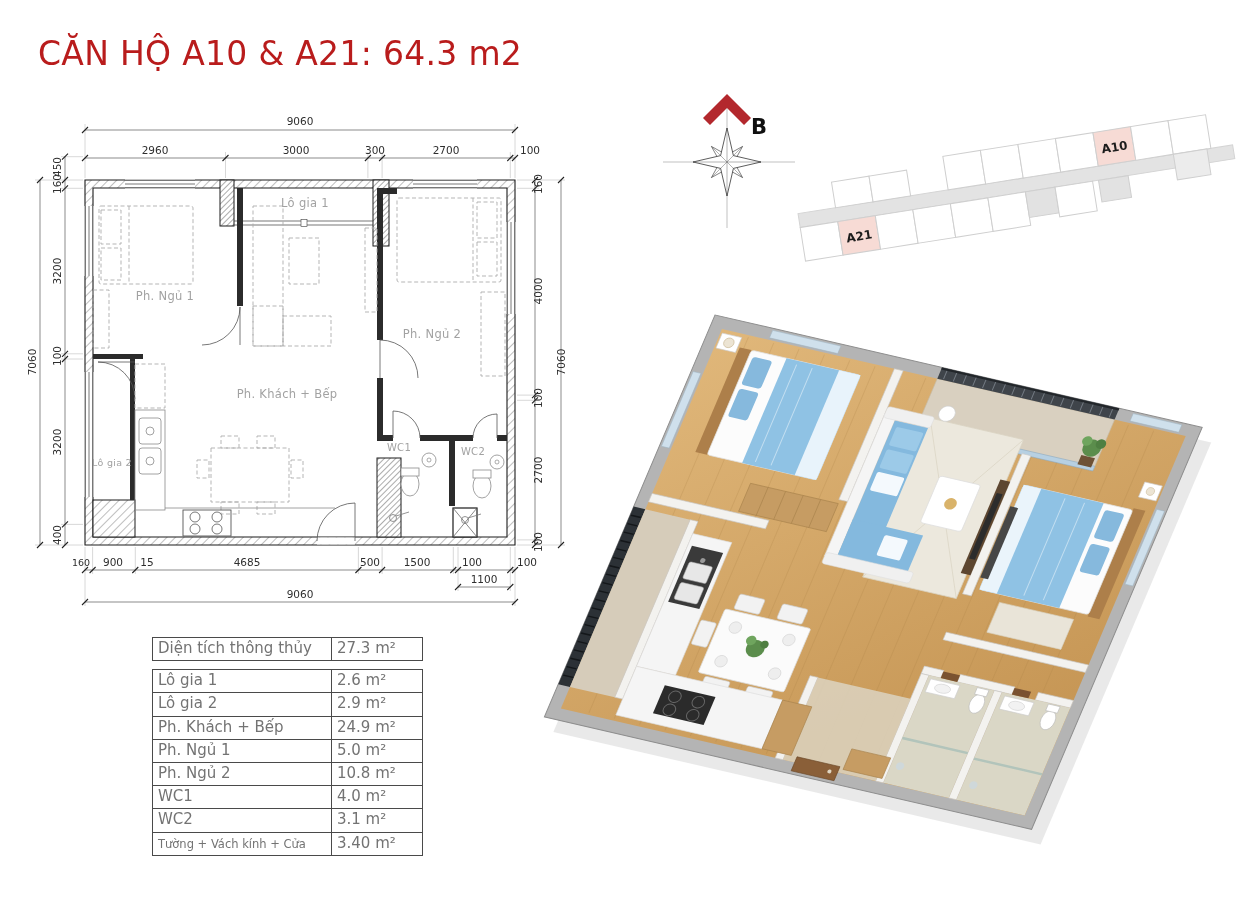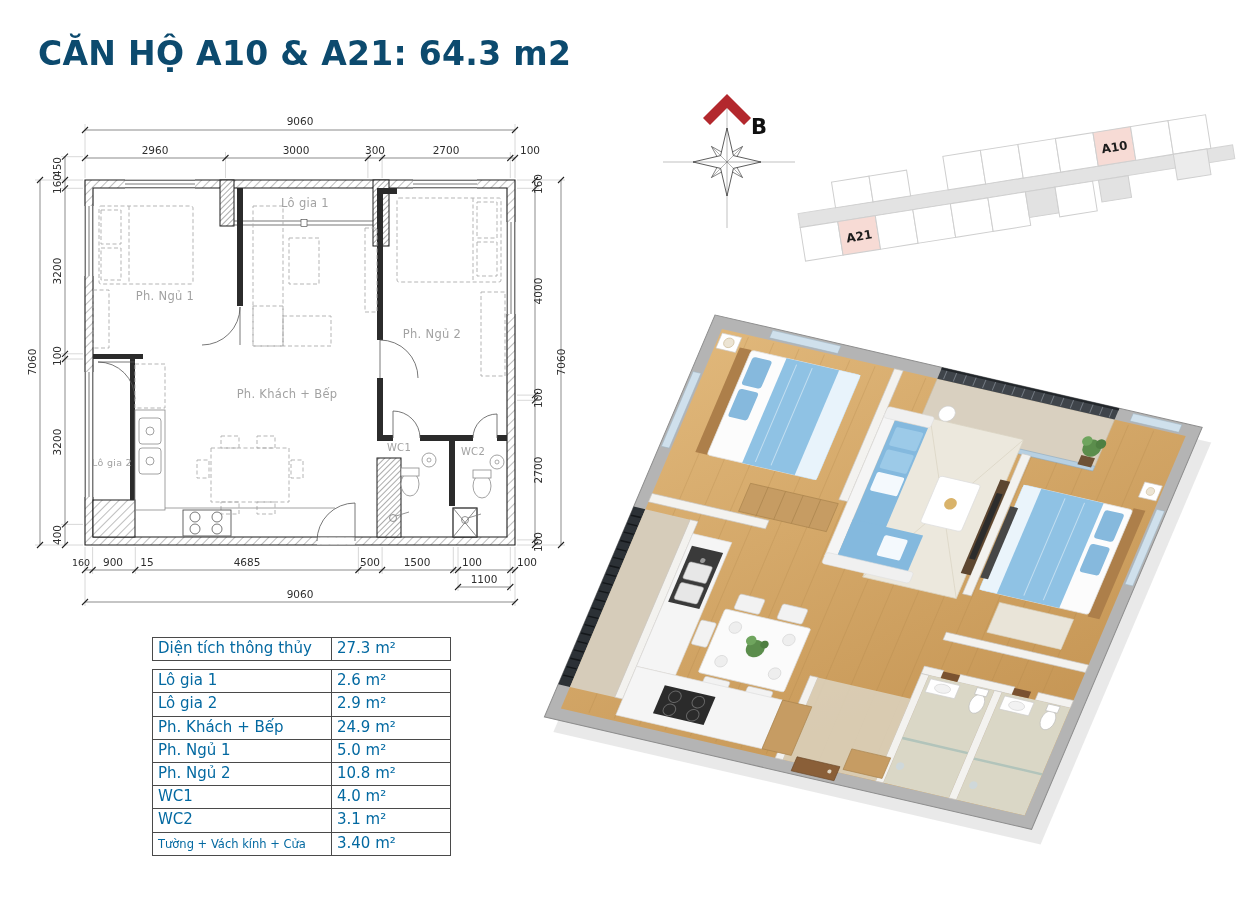--- a/index.html
+++ b/index.html
@@ -1,42 +1,42 @@
 <!DOCTYPE html>
 <html><head>
 <meta charset="utf-8">
 <style>
   html,body{margin:0;padding:0}
   body{
     width:1239px;height:919px;position:relative;background:#ffffff;
     font-family:"DejaVu Sans","Liberation Sans",sans-serif;overflow:hidden;color:#111;
   }
   .title{
-    position:absolute;left:38px;top:34px;font-size:33px;font-weight:700;
-    color:#0c4a6e;letter-spacing:.3px;white-space:nowrap;
+    position:absolute;left:38px;top:34px;font-size:33px;font-weight:400;
+    color:#b91c1c;letter-spacing:.3px;white-space:nowrap;
   }
   svg{position:absolute;overflow:visible}
   #plan2d{left:25px;top:110px}
   #compass{left:655px;top:82px}
   #keyplan{left:795px;top:95px}
   #view3d{left:540px;top:295px}
   
   .dim{stroke:#5a5a5a;stroke-width:.7;fill:none}
   .ext{stroke:#b8b8b8;stroke-width:.55;fill:none}
   .tick{stroke:#222;stroke-width:1.1;fill:none}
   .dimtxt{font-size:10.5px;fill:#2e2e2e;text-anchor:middle}
   .roomtxt{font-size:11.5px;fill:#a2a2a2;text-anchor:middle;letter-spacing:.3px}
   .furn{fill:none;stroke:#adadad;stroke-width:.9;stroke-dasharray:4 2.5}
   .solidfurn{fill:#fff;stroke:#8a8a8a;stroke-width:.8}
   .door{fill:none;stroke:#555;stroke-width:.8}
   .win{stroke:#3c3c3c;stroke-width:.7}
   .wallb{fill:#2b2b2b;stroke:none}
   .iwall{fill:#f3f2ef;stroke:#c9c9c9;stroke-width:.6}
   
-  .area-table{position:absolute;left:152px;top:637px;width:299px;font-size:15px;color:#0369a1}
+  .area-table{position:absolute;left:152px;top:637px;width:271px;font-size:15px;color:#737373}
   .tbl{border:1px solid #4a4a4a;background:#fff}
   .tbl.detail{margin-top:8px}
   .row{display:flex;border-top:1px solid #4a4a4a}
   .row:first-child{border-top:none}
   .cell{padding:1px 5px 2px;line-height:1.28}
   .lbl{width:168px;border-right:1px solid #4a4a4a}
   .val{flex:1}
   .small-lbl{font-size:11.5px;padding-top:4px}
   .kp-unit-label{font-size:12px;font-weight:700;fill:#1c1c1c;text-anchor:middle}
   .compass-b{font-size:21px;font-weight:700;fill:#101010}

